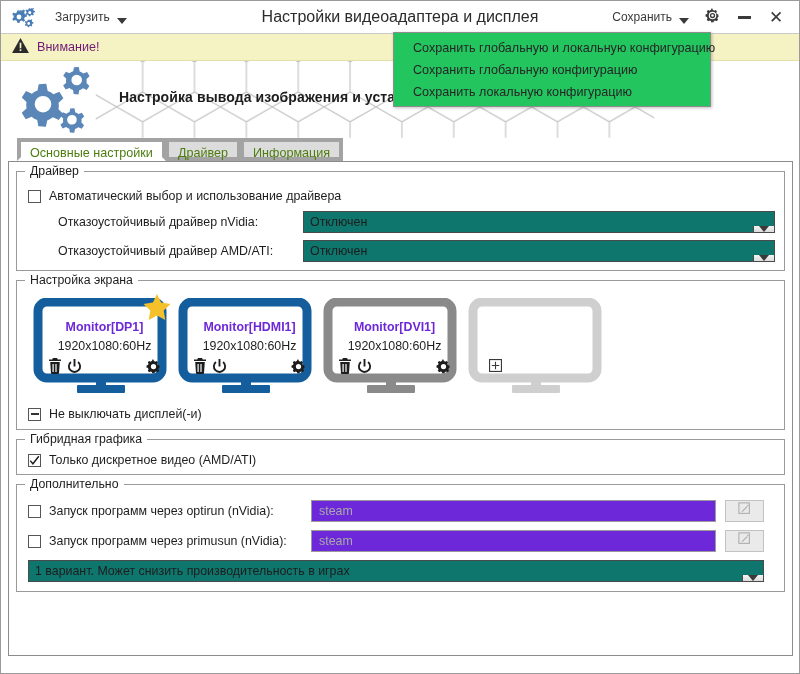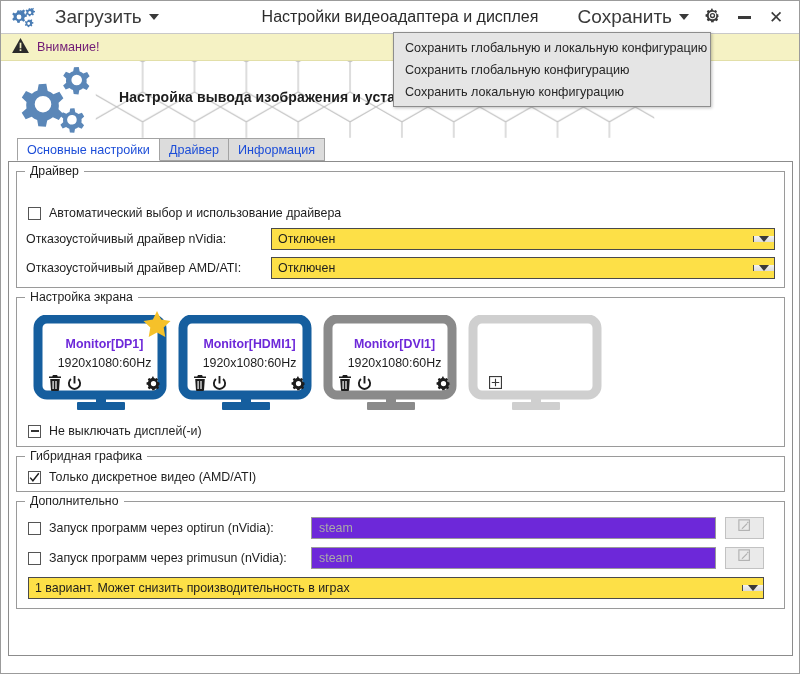--- a/index.html
+++ b/index.html
@@ -21,22 +21,22 @@
   .titlebar {
     position: relative;
     height: 33px;
     display: flex; align-items: center;
     border-bottom: 1px solid #c9c9c9;
     background: #ffffff;
     padding: 0 8px 0 10px;
   }
   .tb-logo { width: 26px; height: 22px; flex: 0 0 auto; margin-right: 12px; }
   .tb-btn {
-    display: flex; align-items: center; gap: 7px;
-    font-size: 19px; color: #3a3a3a;
+    display: flex; align-items: flex-end; gap: 7px;
+    font-size: 12px; color: #3a3a3a;
     padding: 3px 6px; cursor: default; white-space: nowrap;
   }
   .caret {
     width: 0; height: 0;
     border-left: 5px solid transparent;
     border-right: 5px solid transparent;
     border-top: 6px solid #3a3a3a;
   }
   .tb-title {
     position: absolute; left: 0; right: 0;
@@ -58,25 +58,25 @@
   .tb-close {
     font-size: 17px; color: #3a3a3a; line-height: 1;
     font-family: "Liberation Sans", sans-serif;
   }
 
   
   .menu {
     position: absolute;
     left: 392px; top: 31px;
     width: 318px;
-    background: #e5e5e5;
+    background: #22c55e;
     border: 1px solid #8d8d8d;
     box-shadow: 1px 1px 3px rgba(0,0,0,.25);
     z-index: 50;
-    padding: 4px 0 3px 0;
+    padding: 4px 0 3px 8px;
   }
   .menu-item {
     font-size: 12.6px; color: #262626;
     padding: 4px 10px 4px 11px;
     white-space: nowrap; cursor: default;
   }
 
   
   .warn {
     height: 27px;
@@ -104,22 +104,22 @@
 
   
   .tabs {
     position: relative;
     display: flex; align-items: flex-end;
     height: 23px;
     padding-left: 16px;
     z-index: 2;
   }
   .tab {
-    font-size: 12.6px; color: #1d4ed8;
-    border: 1px solid #a3a3a3;
+    font-size: 12.6px; color: #4d7c0f;
+    border: 4px solid #a3a3a3;
     background: #dcdcdc;
     padding: 3px 9px 3px 9px;
     height: 23px;
     line-height: 16px;
     margin-right: -1px;
     cursor: default;
   }
   .tab.active {
     background: #ffffff;
     border-bottom-color: #ffffff;
@@ -146,40 +146,40 @@
   }
   .group > legend, .group-title {
     position: absolute;
     top: -8px; left: 8px;
     background: #ffffff;
     padding: 0 5px;
     font-size: 12.3px;
     color: #1d1d1d;
   }
 
-  .row { display: flex; align-items: center; }
+  .row { display: flex; align-items: center; margin-left: 32px; }
   .lbl { font-size: 12.4px; color: #1d1d1d; }
 
   
   .cbox {
     width: 13px; height: 13px;
     border: 1px solid #555;
     background: #fff;
     display: inline-flex; align-items: center; justify-content: center;
     flex: 0 0 auto;
     margin-right: 8px;
     cursor: default;
   }
   .cbox svg { display: block; }
 
   
   .combo {
-    display: flex; align-items: center;
+    display: flex; align-items: flex-end;
     border: 1px solid #4a4a4a;
-    background: #fde047;
+    background: #0f766e;
     height: 22px;
     flex: 1 1 auto;
   }
   .combo-val {
     flex: 1 1 auto;
     font-size: 12.4px; color: #1d1d1d;
     padding: 3px 6px; line-height: 14px;
     overflow: hidden; white-space: nowrap;
   }
   .combo-arrow {
@@ -344,21 +344,21 @@
     <div class="tab active">Основные настройки</div>
     <div class="tab">Драйвер</div>
     <div class="tab">Информация</div>
   </div>
 
   <div class="content">
 
     <div class="group" style="padding-bottom:8px;">
       <div class="group-title">Драйвер</div>
 
-      <div class="row" style="margin:21px 0 8px 2px;">
+      <div class="row" style="margin:4px 0 8px 2px;">
         <span class="cbox"></span>
         <span class="lbl">Автоматический выбор и использование драйвера</span>
       </div>
 
       <div class="row" style="margin-bottom:7px;">
         <span class="lbl" style="width:245px;">Отказоустойчивый драйвер nVidia:</span>
         <div class="combo">
           <div class="combo-val">Отключен</div>
           <div class="combo-arrow">
               <span class="arw"></span>

